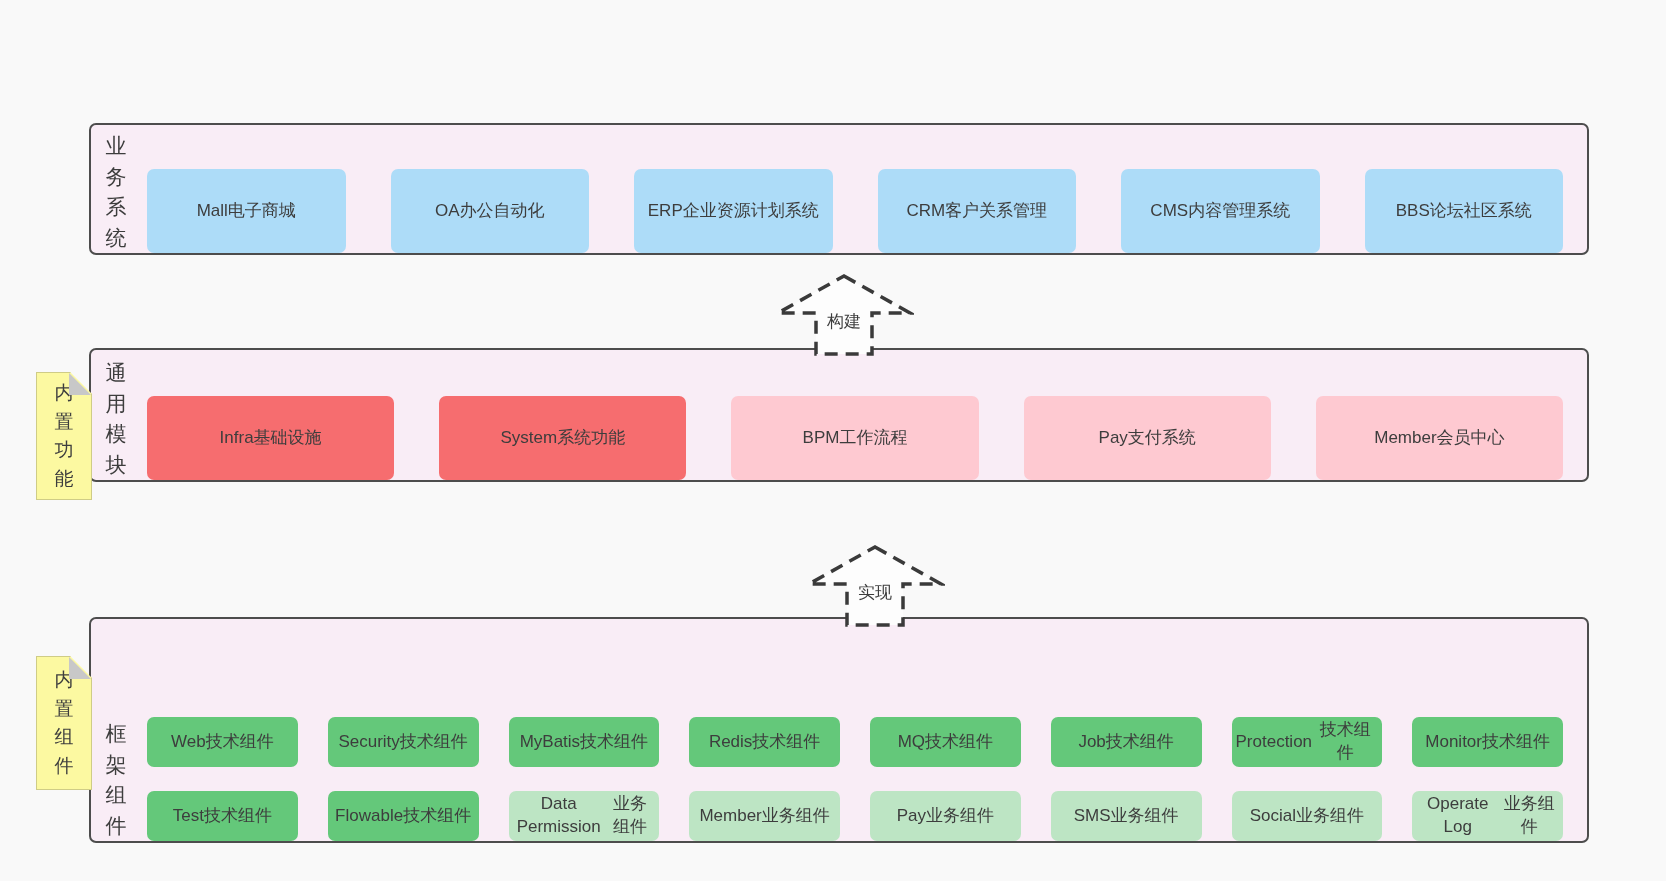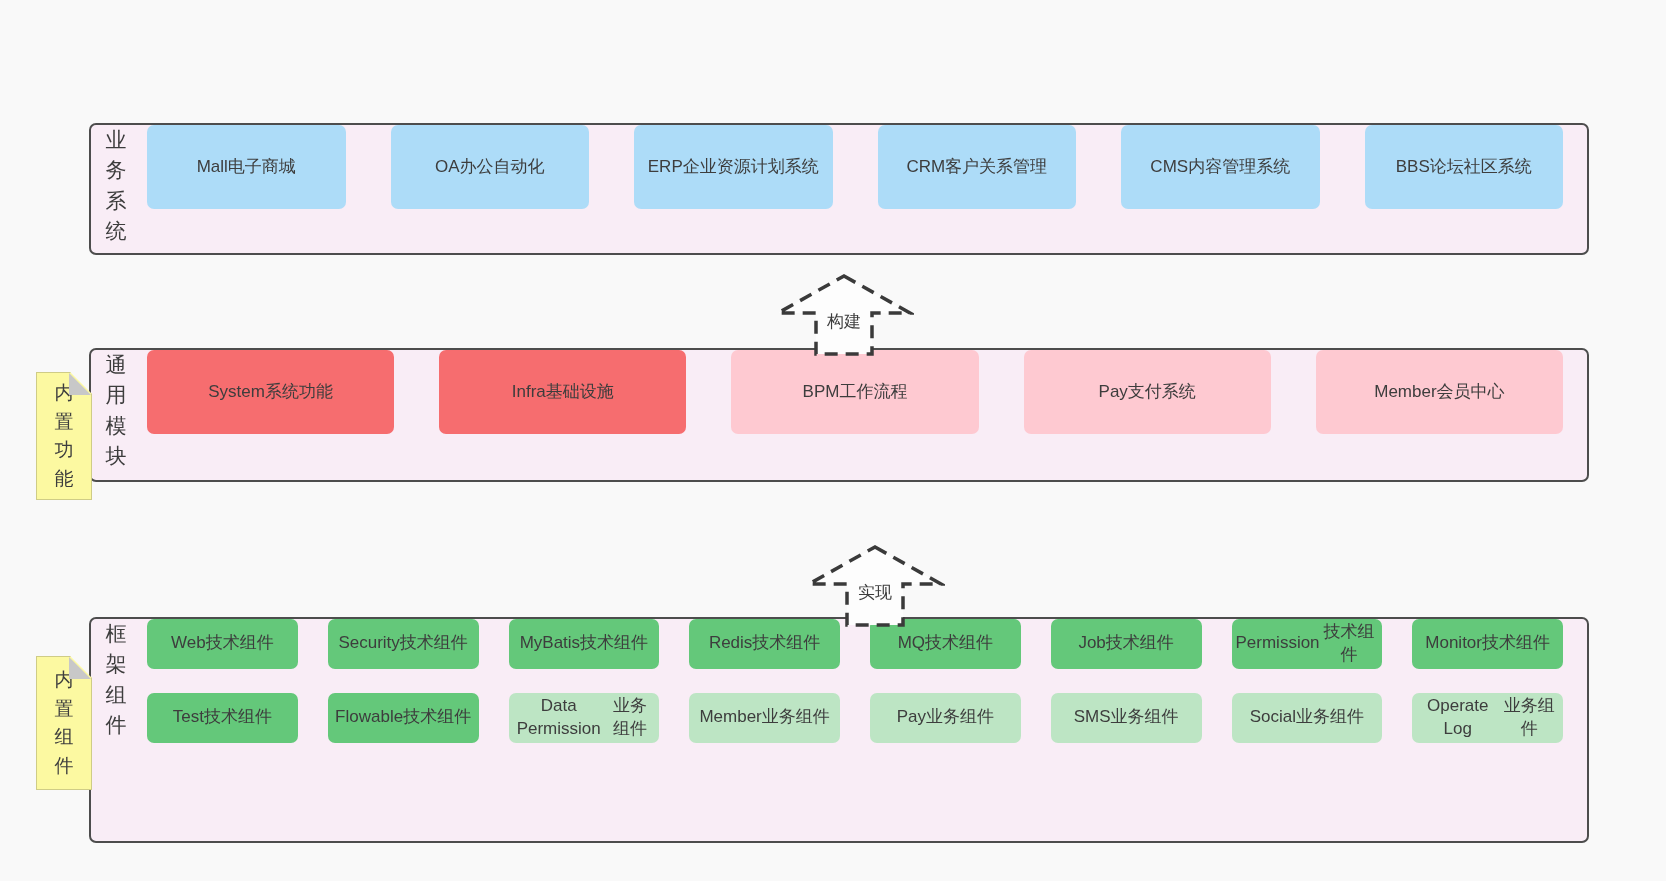--- a/index.html
+++ b/index.html
@@ -12,21 +12,21 @@
     color: var(--text, #3d3d3d);
   }
   .panel {
     position: absolute;
     left: 89px; width: 1500px;
     background: var(--panel-bg, #f9edf6);
     border: 2px solid var(--panel-border, #4d4d4d);
     border-radius: 7px;
     box-sizing: border-box;
     display: flex;
-    align-items: flex-start;
+    align-items: flex-end;
     z-index: 1;
   }
   .vlabel {
     width: 26px;
     margin: 0 18px 0 12px;
     font-size: 21px;
     line-height: 1.45;
     word-break: break-all;
     text-align: center;
     color: var(--text, #3d3d3d);
@@ -143,26 +143,26 @@
   <svg width="140" height="84" viewBox="0 0 140 84">
     <polygon points="70,3 136,40 98,40 98,81 42,81 42,40 4,40" fill="#fdfdfd" stroke="#3a3a3a" stroke-width="3.5" stroke-dasharray="13 8"></polygon>
   </svg>
   <div class="arrow-label">构建</div>
 </div>
 
 <div class="panel" style="top:348px; height:134px;">
   <div class="vlabel">通用模块</div>
   <div class="row">
     <div class="box red">
+      <span class="en">Infra</span>
+      <span class="zh">基础设施</span>
+    </div>
+    <div class="box red">
       <span class="en">System</span>
       <span class="zh">系统功能</span>
-    </div>
-    <div class="box red">
-      <span class="en">Infra</span>
-      <span class="zh">基础设施</span>
     </div>
     <div class="box pink">
       <span class="en">BPM</span>
       <span class="zh">工作流程</span>
     </div>
     <div class="box pink">
       <span class="en">Pay</span>
       <span class="zh">支付系统</span>
     </div>
     <div class="box pink">
@@ -206,21 +206,21 @@
       </div>
       <div class="box green">
         <span class="en">MQ</span>
         <span class="zh">技术组件</span>
       </div>
       <div class="box green">
         <span class="en">Job</span>
         <span class="zh">技术组件</span>
       </div>
       <div class="box green">
-        <span class="en">Permission</span>
+        <span class="en">Protection</span>
         <span class="zh">技术组件</span>
       </div>
       <div class="box green">
         <span class="en">Monitor</span>
         <span class="zh">技术组件</span>
       </div>
     </div>
     <div class="row">
       <div class="box green">
         <span class="en">Test</span>

